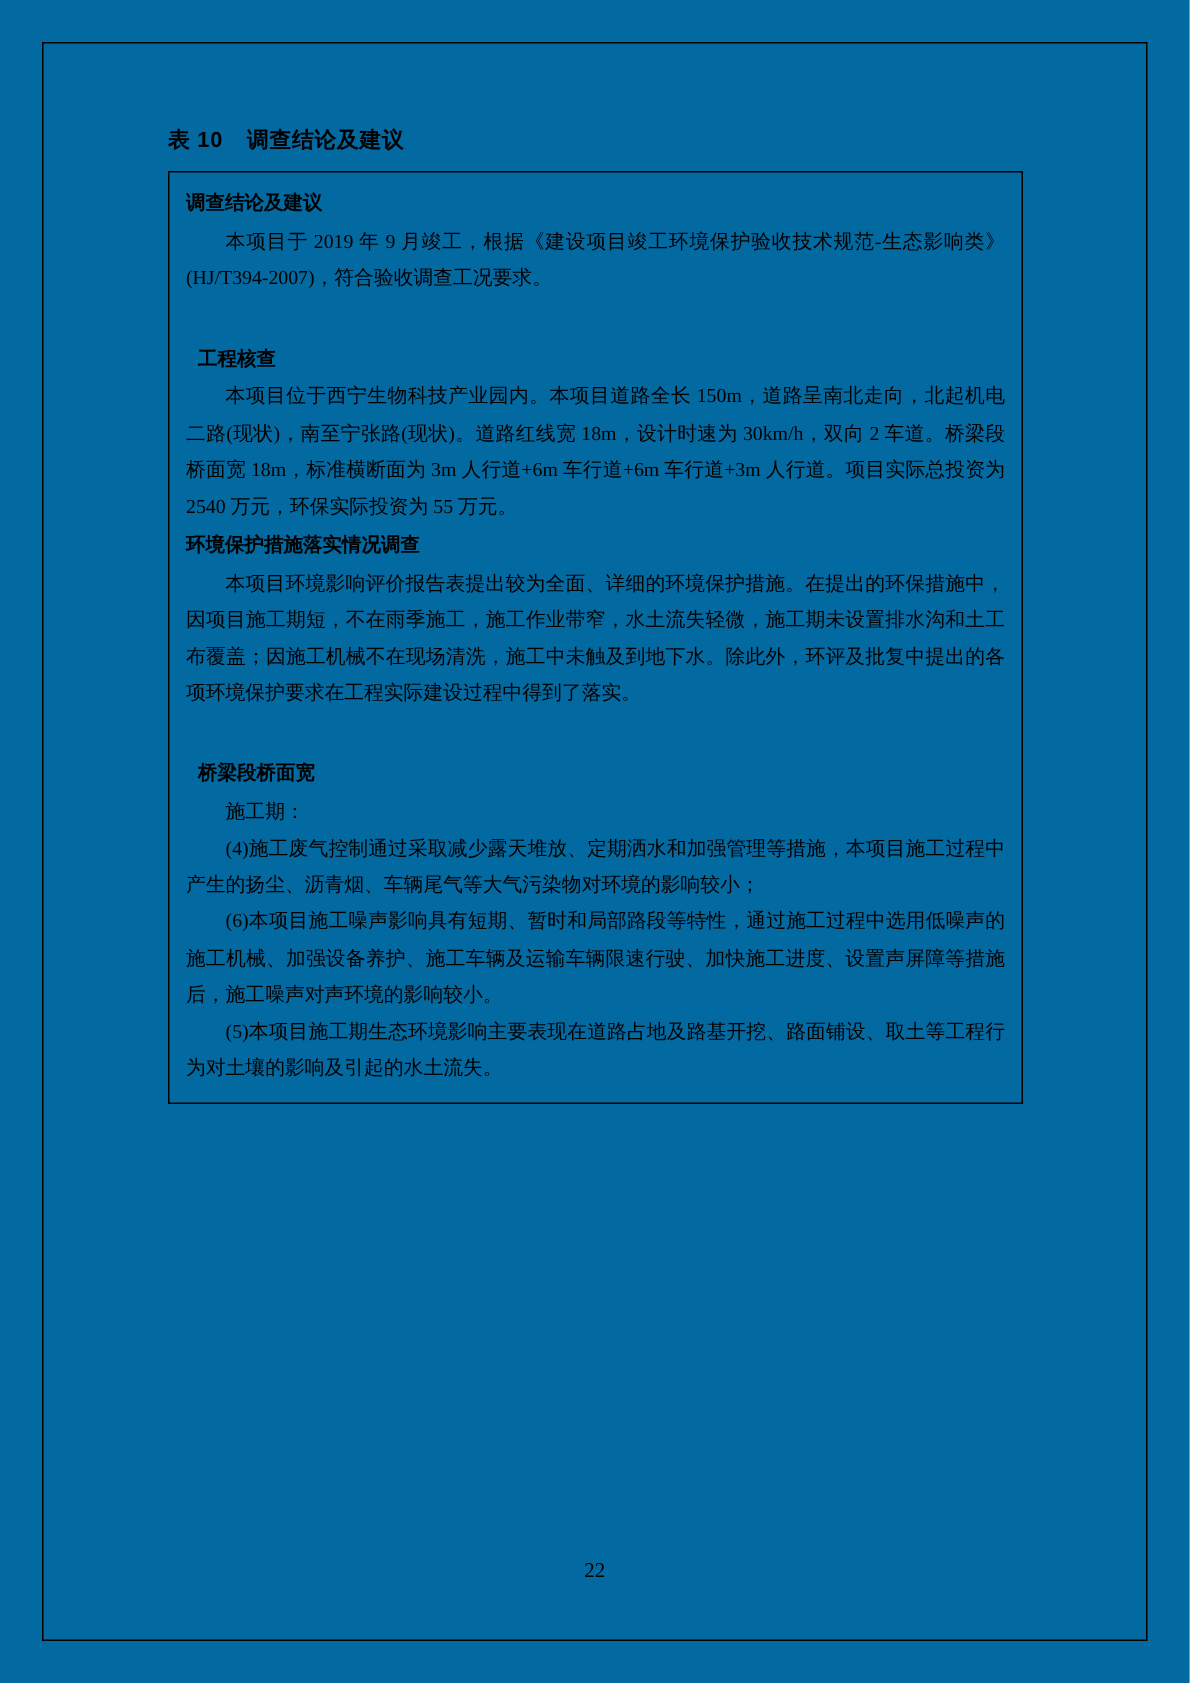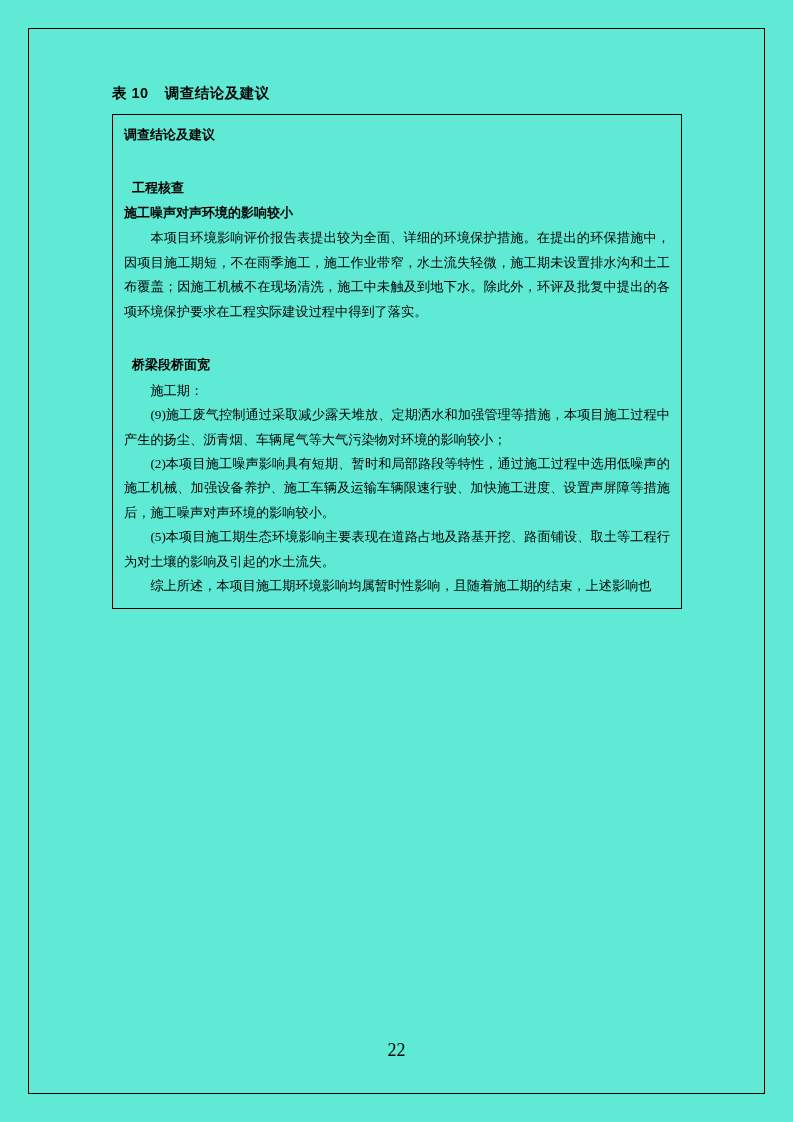--- a/index.html
+++ b/index.html
@@ -6,21 +6,21 @@
     margin: 0;
     padding: 0;
     background: #c9c9c9;
   }
   body {
     font-family: "Liberation Serif", "DejaVu Serif", serif;
   }
   .page {
     width: 793px;
     height: 1122px;
-    background: #5eead4;
+    background: #0369a1;
     margin: 0 auto;
     position: relative;
     box-sizing: border-box;
   }
   .page-border {
     position: absolute;
     left: 28px;
     top: 28px;
     right: 28px;
     bottom: 28px;
@@ -75,55 +75,60 @@
   }
   .para-block {
     margin-bottom: 2px;
   }
   .page-number {
     position: absolute;
     left: 0;
     right: 0;
     top: 1040px;
     text-align: center;
-    font-size: 18px;
+    font-size: 14px;
     font-family: "Liberation Serif", "DejaVu Serif", serif;
   }
 </style>
 </head>
 <body>
 
 <div class="page">
   <div class="page-border"></div>
 
   <div class="content">
 
     <div class="table-caption">
       <span class="cap-num">表 10</span><span>调查结论及建议</span>
     </div>
 
     <div class="tbl">
       <div class="cell">
 
         <div class="hdr">调查结论及建议</div>
+        <div class="para-block">
+          <p class="body">本项目于 2019 年 9 月竣工，根据《建设项目竣工环境保护验收技术规范-生态影响类》(HJ/T394-2007)，符合验收调查工况要求。</p>
+        </div>
 
         <div class="hdr indent">工程核查</div>
+        <div class="para-block">
+          <p class="body">本项目位于西宁生物科技产业园内。本项目道路全长 150m，道路呈南北走向，北起机电二路(现状)，南至宁张路(现状)。道路红线宽 18m，设计时速为 30km/h，双向 2 车道。桥梁段桥面宽 18m，标准横断面为 3m 人行道+6m 车行道+6m 车行道+3m 人行道。项目实际总投资为 2540 万元，环保实际投资为 55 万元。</p>
+        </div>
 
-        <div class="hdr">施工噪声对声环境的影响较小</div>
+        <div class="hdr">环境保护措施落实情况调查</div>
         <div class="para-block">
           <p class="body">本项目环境影响评价报告表提出较为全面、详细的环境保护措施。在提出的环保措施中，因项目施工期短，不在雨季施工，施工作业带窄，水土流失轻微，施工期未设置排水沟和土工布覆盖；因施工机械不在现场清洗，施工中未触及到地下水。除此外，环评及批复中提出的各项环境保护要求在工程实际建设过程中得到了落实。</p>
         </div>
 
         <div class="hdr indent">桥梁段桥面宽</div>
         <div class="para-block">
           <p class="body">施工期：</p>
-          <p class="body">(9)施工废气控制通过采取减少露天堆放、定期洒水和加强管理等措施，本项目施工过程中产生的扬尘、沥青烟、车辆尾气等大气污染物对环境的影响较小；</p>
-          <p class="body">(2)本项目施工噪声影响具有短期、暂时和局部路段等特性，通过施工过程中选用低噪声的施工机械、加强设备养护、施工车辆及运输车辆限速行驶、加快施工进度、设置声屏障等措施后，施工噪声对声环境的影响较小。</p>
+          <p class="body">(4)施工废气控制通过采取减少露天堆放、定期洒水和加强管理等措施，本项目施工过程中产生的扬尘、沥青烟、车辆尾气等大气污染物对环境的影响较小；</p>
+          <p class="body">(6)本项目施工噪声影响具有短期、暂时和局部路段等特性，通过施工过程中选用低噪声的施工机械、加强设备养护、施工车辆及运输车辆限速行驶、加快施工进度、设置声屏障等措施后，施工噪声对声环境的影响较小。</p>
           <p class="body">(5)本项目施工期生态环境影响主要表现在道路占地及路基开挖、路面铺设、取土等工程行为对土壤的影响及引起的水土流失。</p>
-          <p class="body">综上所述，本项目施工期环境影响均属暂时性影响，且随着施工期的结束，上述影响也</p>
         </div>
 
       </div>
     </div>
 
   </div>
 
   <div class="page-number">22</div>
 </div>
 

